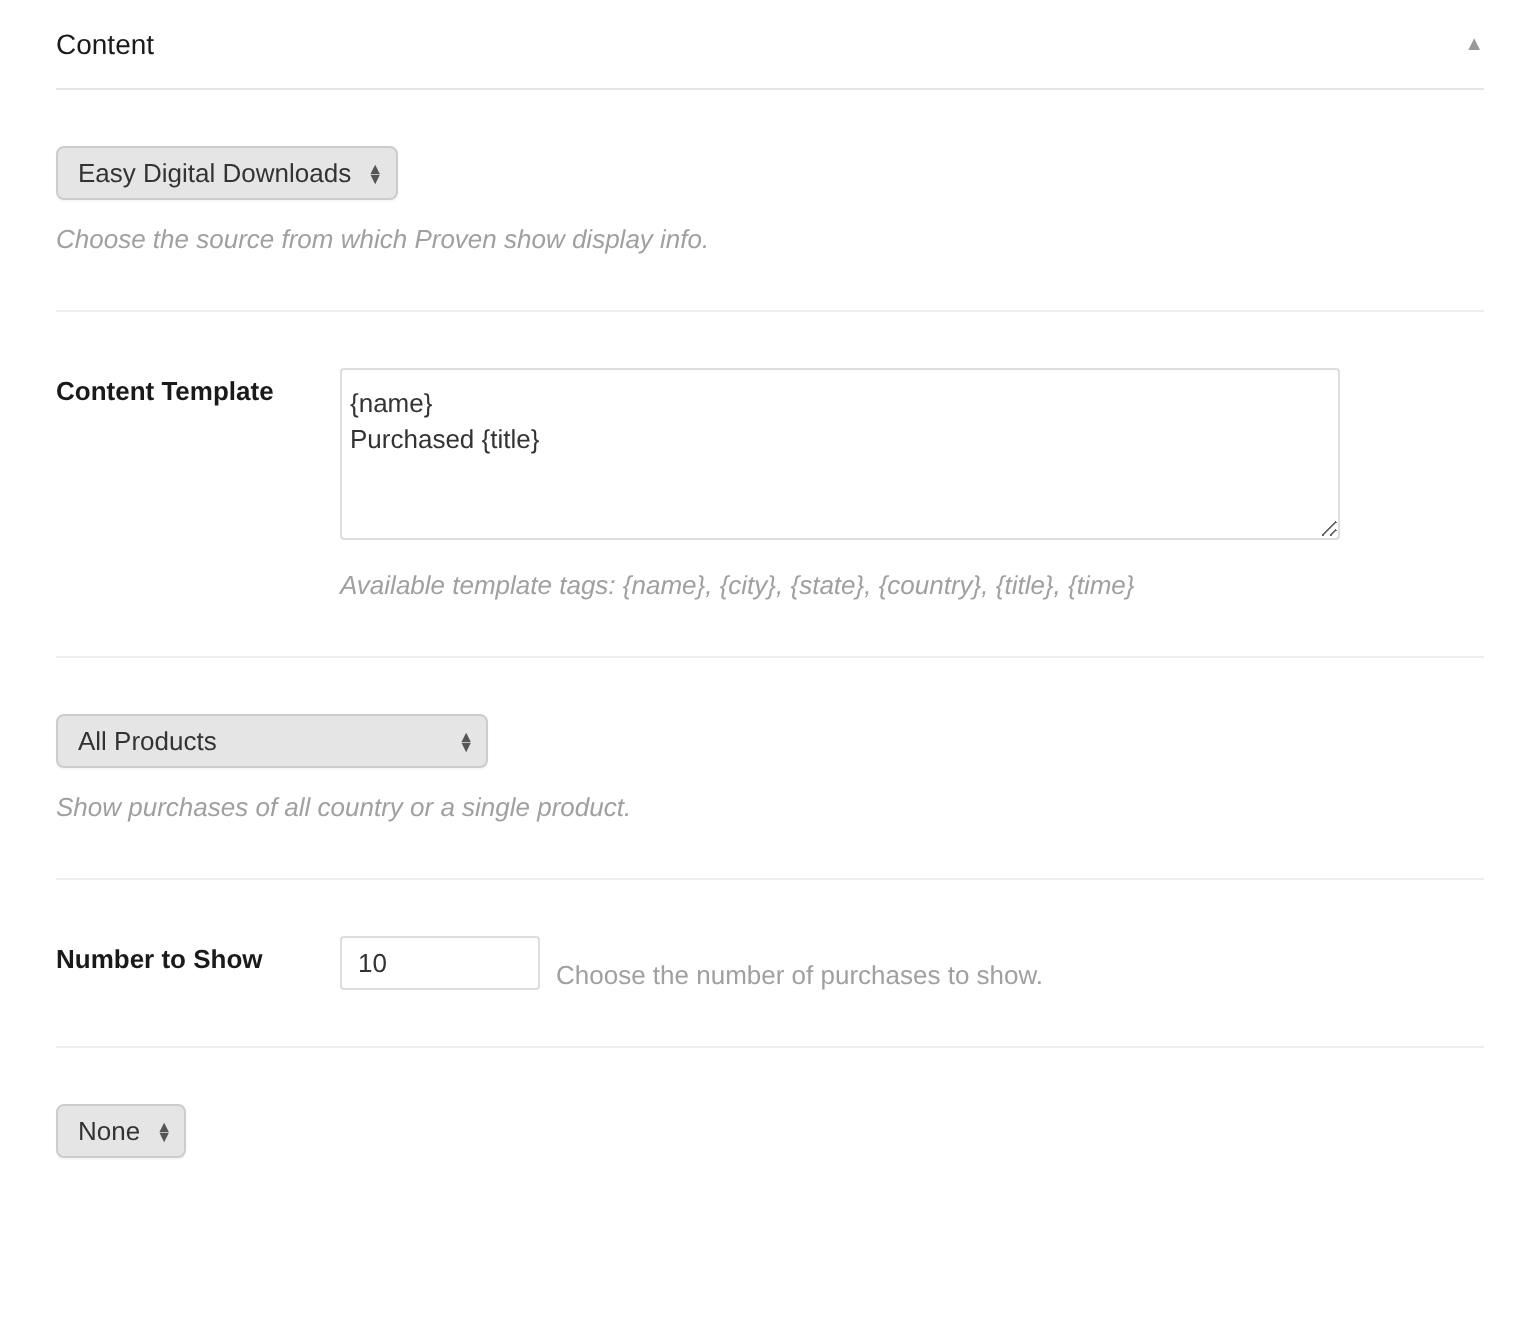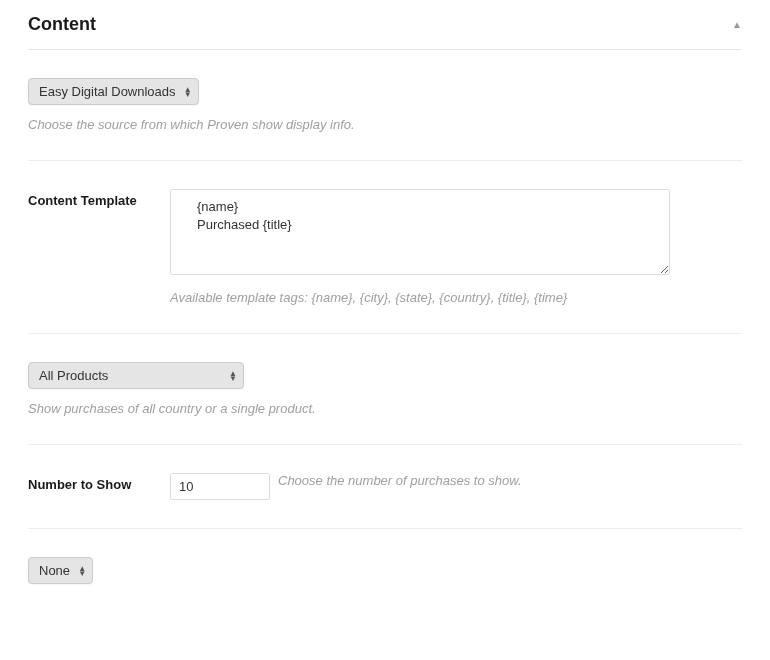--- a/index.html
+++ b/index.html
@@ -19,22 +19,22 @@
       padding: 0 28px;
     }
     .panel-header {
       display: flex;
       justify-content: space-between;
       align-items: center;
       padding: 14px 0;
       border-bottom: 1px solid #e5e5e5;
     }
     .panel-title {
-      font-size: 18px;
-      font-weight: 700;
+      font-size: 14px;
+      font-weight: 400;
       color: #1a1a1a;
     }
     .collapse-arrow {
       font-size: 10px;
       color: #999;
     }
     .field-row {
       display: flex;
       padding: 28px 0;
       border-bottom: 1px solid #eee;
@@ -81,48 +81,47 @@
       display: block;
     }
     .helper-text {
       margin-top: 12px;
       color: #a0a0a0;
       font-style: italic;
       font-size: 13px;
     }
     .inline-helper {
       color: #a0a0a0;
-      font-style: italic;
       font-size: 13px;
       margin-left: 8px;
     }
     .textarea {
       width: 500px;
       height: 86px;
       border: 1px solid #ddd;
       border-radius: 2px;
-      padding: 8px 26px;
+      padding: 8px 4px;
       font-size: 13px;
       font-family: inherit;
       color: #333;
       resize: both;
       line-height: 1.35;
     }
     .text-input {
       width: 100px;
       border: 1px solid #ddd;
       border-radius: 2px;
       padding: 5px 8px;
       font-size: 13px;
       font-family: inherit;
       color: #333;
     }
     .inline-wrap {
       display: flex;
-      align-items: flex-start;
+      align-items: flex-end;
     }
     .select.wide {
       width: 216px;
     }
   </style>
 </head>
 <body>
 
 <div class="panel">
 

